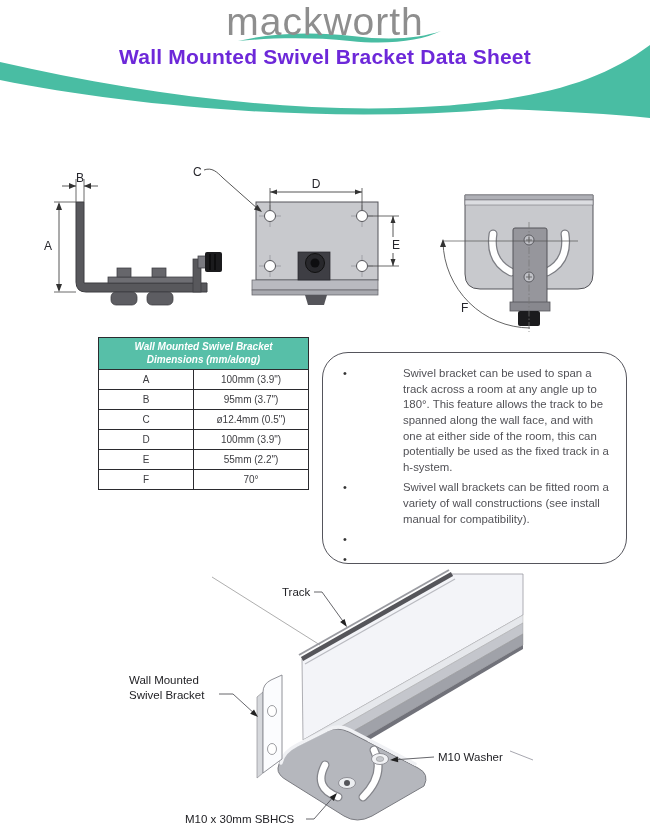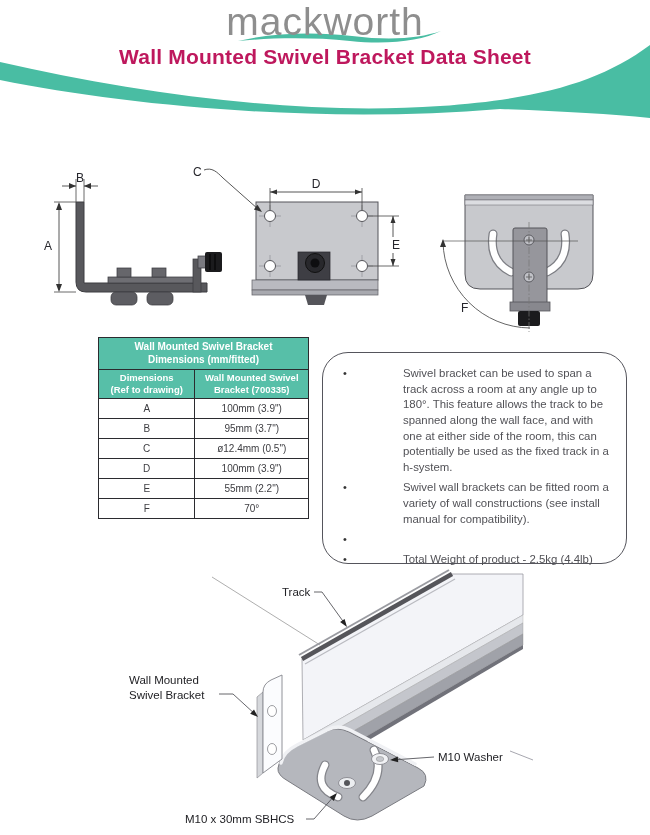--- a/index.html
+++ b/index.html
@@ -7,33 +7,33 @@
     position:relative;width:650px;height:835px;background:#fff;overflow:hidden;
     font-family:"Liberation Sans",sans-serif;
   }
   .abs{position:absolute;}
   .logo{
     top:2px;left:0;width:650px;text-align:center;
     font-size:39px;font-weight:400;color:#8e8e8e;letter-spacing:1px;line-height:1;
   }
   .doc-title{
     top:45px;left:0;width:650px;text-align:center;
-    font-size:21px;font-weight:700;color:#be185d;letter-spacing:0.2px;
+    font-size:21px;font-weight:700;color:#6d28d9;letter-spacing:0.2px;
   }
   svg{display:block;}
   svg text{font-family:"Liberation Sans",sans-serif;}
   .dim-label{font-size:12px;fill:#26262c;}
   .callout-label{font-size:11.5px;fill:#222226;}
   
   .dim-table{
     top:337px;left:98px;width:211px;border-collapse:collapse;
     font-size:10px;color:#3c3c40;
   }
   .dim-table th,.dim-table td{border:1.5px solid #2b2b2f;text-align:center;vertical-align:middle;}
-  .dim-table .tbl-title{color:#fff;font-weight:700;font-size:10px;line-height:1.25;padding:3px 0;}
+  .dim-table .tbl-title{color:#fff;font-weight:700;font-size:10px;line-height:1.25;padding:3px 0;font-style:italic;}
   .dim-table .col-head{color:#fff;font-weight:700;font-size:9.5px;line-height:1.25;padding:2px 2px;}
   .dim-table td{padding:4px 2px;font-size:10px;background:#fff;}
   .dim-table td.ref-cell{width:94px;font-weight:400;}
   .dim-table td.val-cell{width:113px;}
   
   .notes-box{
     top:352px;left:322px;width:305px;height:212px;
     border:1.5px solid #55555c;border-radius:26px;
     padding:13px 14px 8px 20px;box-sizing:border-box;
   }
@@ -167,31 +167,21 @@
       <polygon points="443,89 440,97 446,97" fill="#333"></polygon>
       <text class="dim-label" x="461" y="162" text-anchor="start">F</text>
     </g>
   </svg>
 
   <table class="abs dim-table">
     <tbody>
         <tr>
       <th colspan="2" class="tbl-title" bgcolor="#57bfa8">
         <div>Wall Mounted Swivel Bracket</div>
-        <div>Dimensions (mm/fitted)</div>
-      </th>
-    </tr>
-    <tr>
-      <th class="col-head" bgcolor="#57bfa8">
-        <div>Dimensions</div>
-        <div>(Ref to drawing)</div>
-      </th>
-      <th class="col-head" bgcolor="#57bfa8">
-        <div>Wall Mounted Swivel</div>
-        <div>Bracket (700335)</div>
+        <div>Dimensions (mm/along)</div>
       </th>
     </tr>
     <tr>
       <td class="ref-cell">A</td>
       <td class="val-cell">100mm (3.9")</td>
     </tr>
     <tr>
       <td class="ref-cell">B</td>
       <td class="val-cell">95mm (3.7")</td>
     </tr>
@@ -221,21 +211,20 @@
     </div>
     <div class="bullet-row">
       <span class="bullet-marker">•</span>
       <span class="bullet-text">Swivel wall brackets can be fitted room a variety of wall constructions (see install manual for compatibility).</span>
     </div>
     <div class="bullet-row">
       <span class="bullet-marker">•</span>
     </div>
     <div class="bullet-row">
       <span class="bullet-marker">•</span>
-      <span class="bullet-text">Total Weight of product - 2.5kg (4.4lb)</span>
     </div>
   </div>
 
   <svg class="abs" style="top:545px;left:0;" width="650" height="290" viewBox="0 0 650 290">
 
     <line x1="212" y1="32" x2="320" y2="100" stroke="#999" stroke-width="0.8"></line>
 
     <polygon points="302,114 452,29 523,29 523,70 303,195" fill="#f3f4f8" stroke="#9a9ba1" stroke-width="0.8"></polygon>
     <line x1="310" y1="192" x2="521" y2="72" stroke="#e0e2e8" stroke-width="1.2"></line>
 

